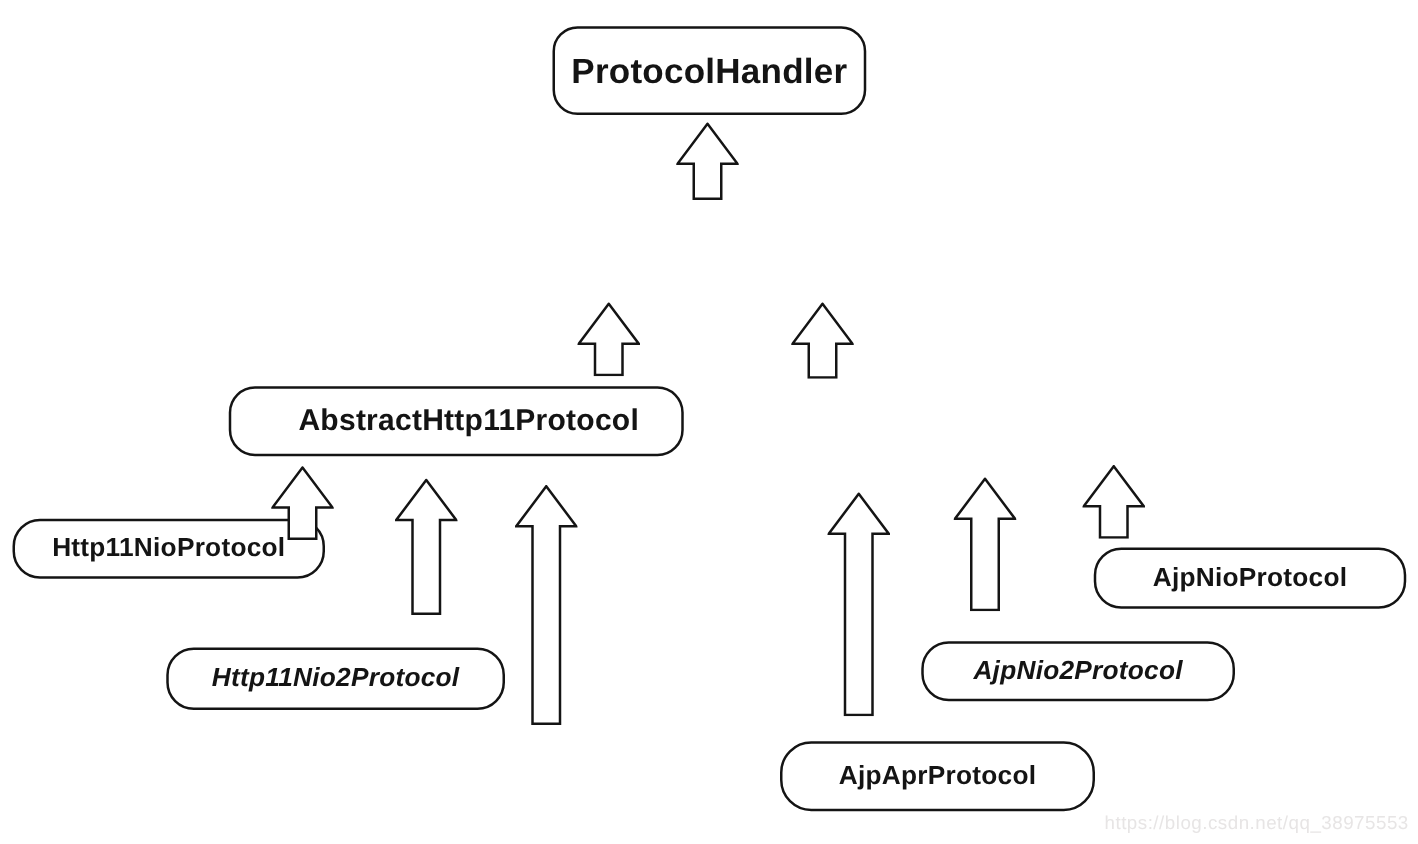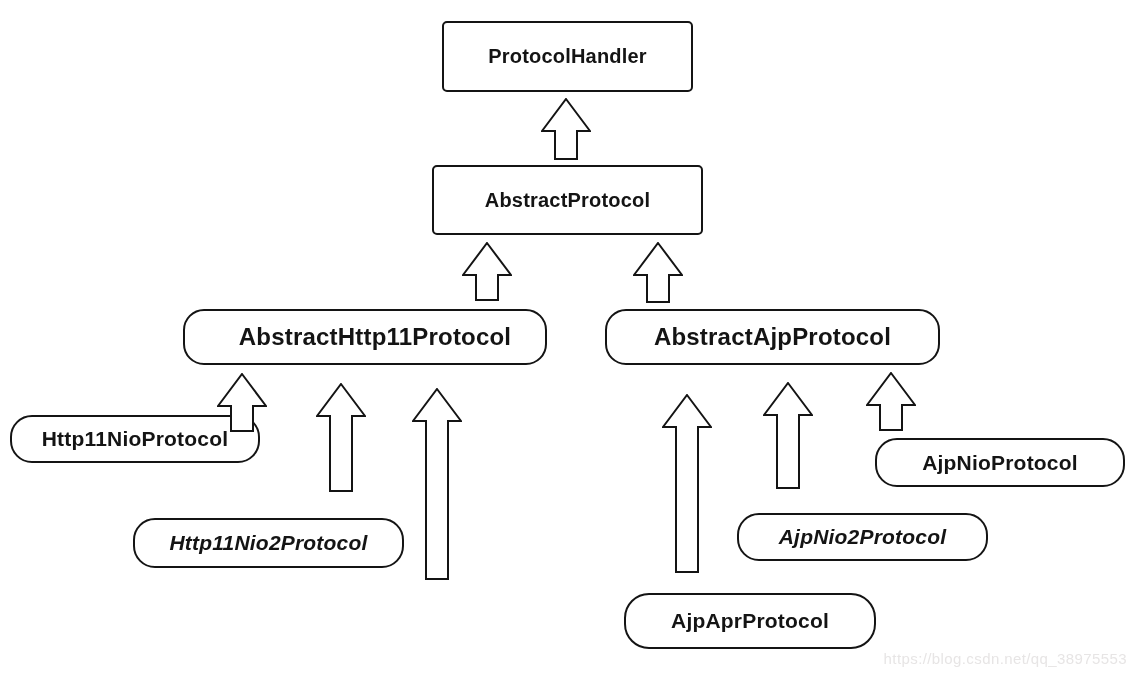--- a/index.html
+++ b/index.html
@@ -17,21 +17,21 @@
     align-items:center;
     justify-content:center;
     background:#ffffff;
     border:2.5px solid #141414;
     color:#141414;
     font-weight:bold;
     box-sizing:border-box;
     white-space:nowrap;
     letter-spacing:0.2px;
   }
-  .lvl-top{font-size:20px;border-radius:5px;}
+  .lvl-top{font-size:28px;border-radius:20px;}
   .lvl-mid{font-size:24px;border-radius:21px;}
   .lvl-leaf{font-size:21px;border-radius:22px;}
   .arrow{position:absolute;display:block;}
   .arrow polygon{fill:#ffffff;stroke:#141414;stroke-width:2;stroke-linejoin:miter;}
   .watermark{
     position:absolute;
     right:7px;
     bottom:8px;
     font-size:15px;
     color:#e7e5e5;
@@ -42,29 +42,23 @@
 </style>
 </head>
 <body>
 
 <div id="canvas">
 
   <div class="node lvl-top" style="left:442px;top:21px;width:251px;height:71px;">
     <span>ProtocolHandler</span>
   </div>
 
-  <div class="node lvl-top" style="left:432px;top:165px;width:271px;height:70px;">
-    <span>AbstractProtocol</span>
-  </div>
 
   <div class="node lvl-mid" style="left:183px;top:309px;width:364px;height:56px;padding-left:20px;">
     <span>AbstractHttp11Protocol</span>
-  </div>
-  <div class="node lvl-mid" style="left:605px;top:309px;width:335px;height:56px;">
-    <span>AbstractAjpProtocol</span>
   </div>
 
   <div class="node lvl-leaf" style="left:10px;top:415px;width:250px;height:48px;">
     <span>Http11NioProtocol</span>
   </div>
   <div class="node lvl-leaf" style="left:133px;top:518px;width:271px;height:50px;font-style:italic;">
     <span>Http11Nio2Protocol</span>
   </div>
 
   <div class="node lvl-leaf" style="left:624px;top:593px;width:252px;height:56px;border-radius:25px;">

